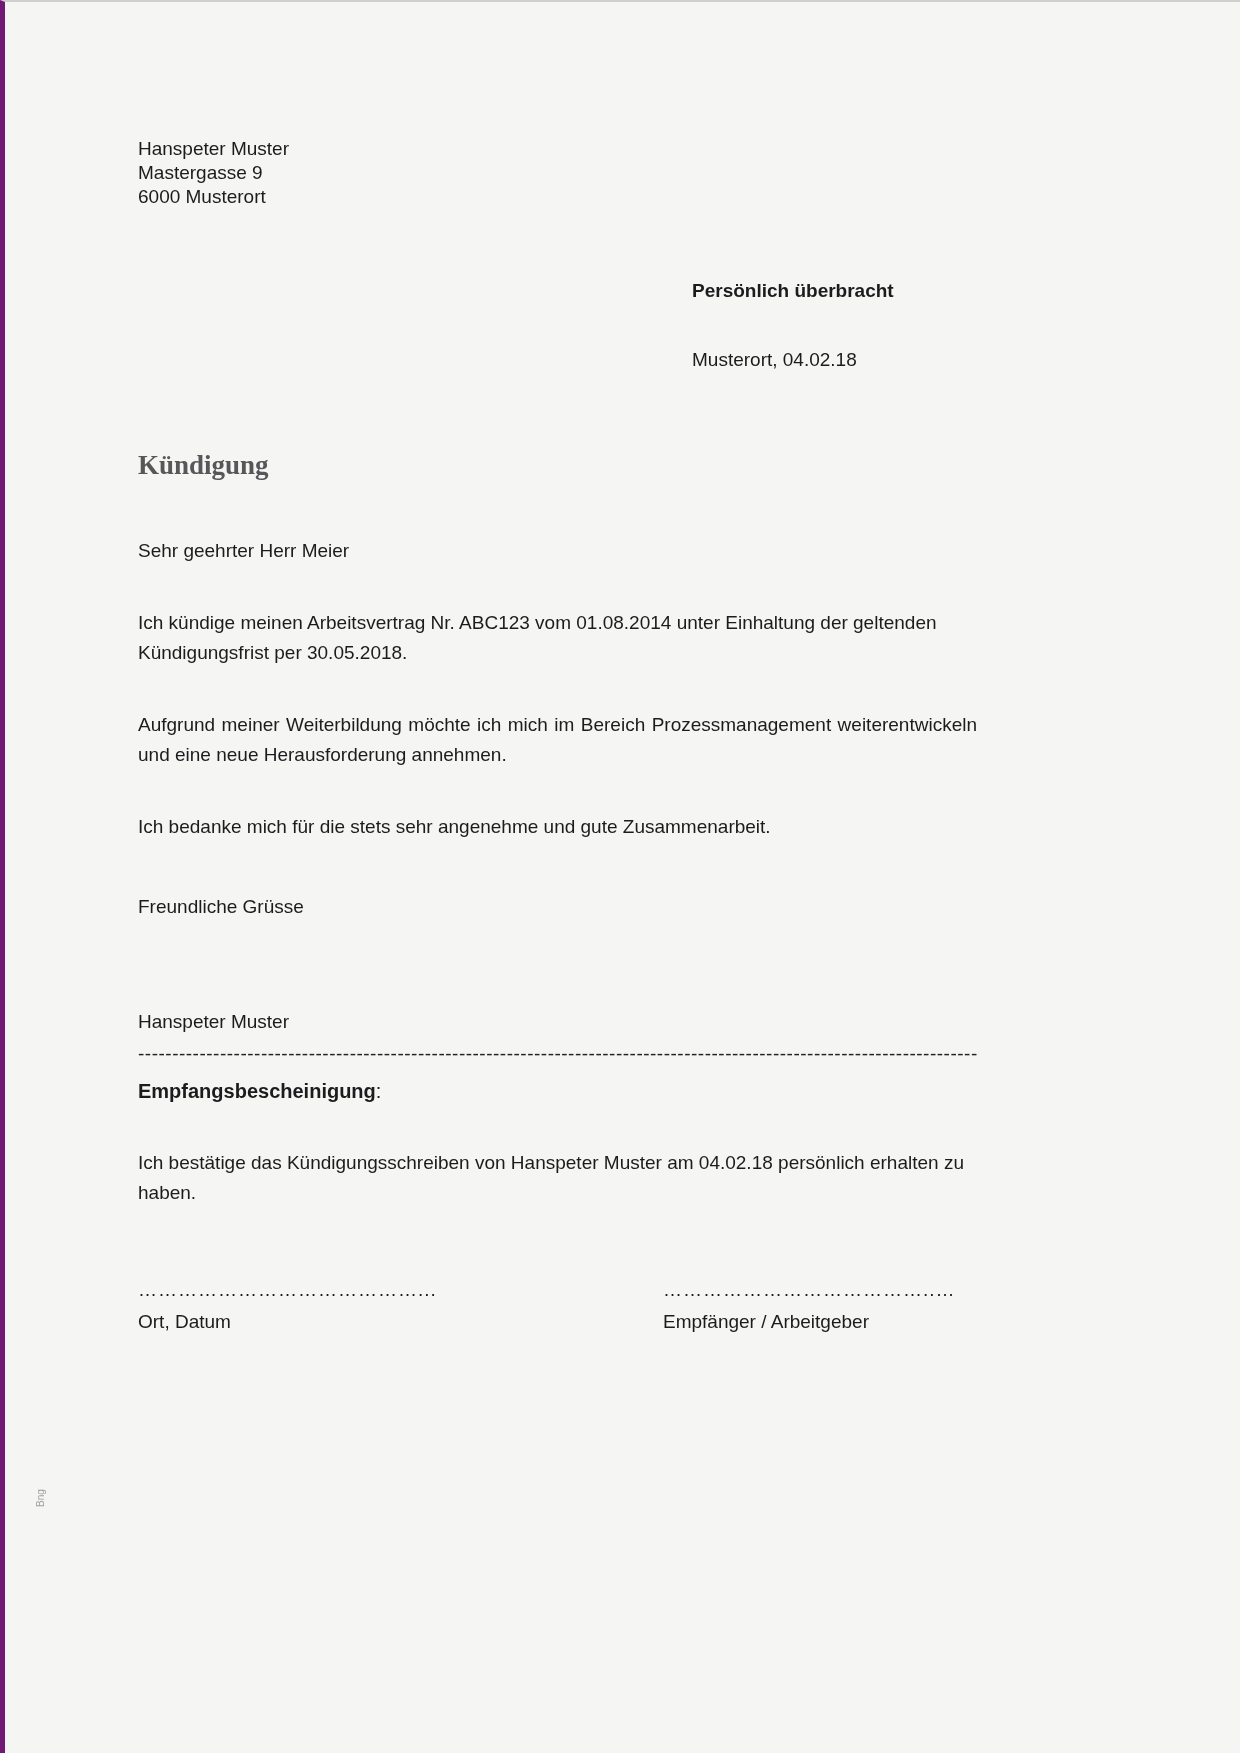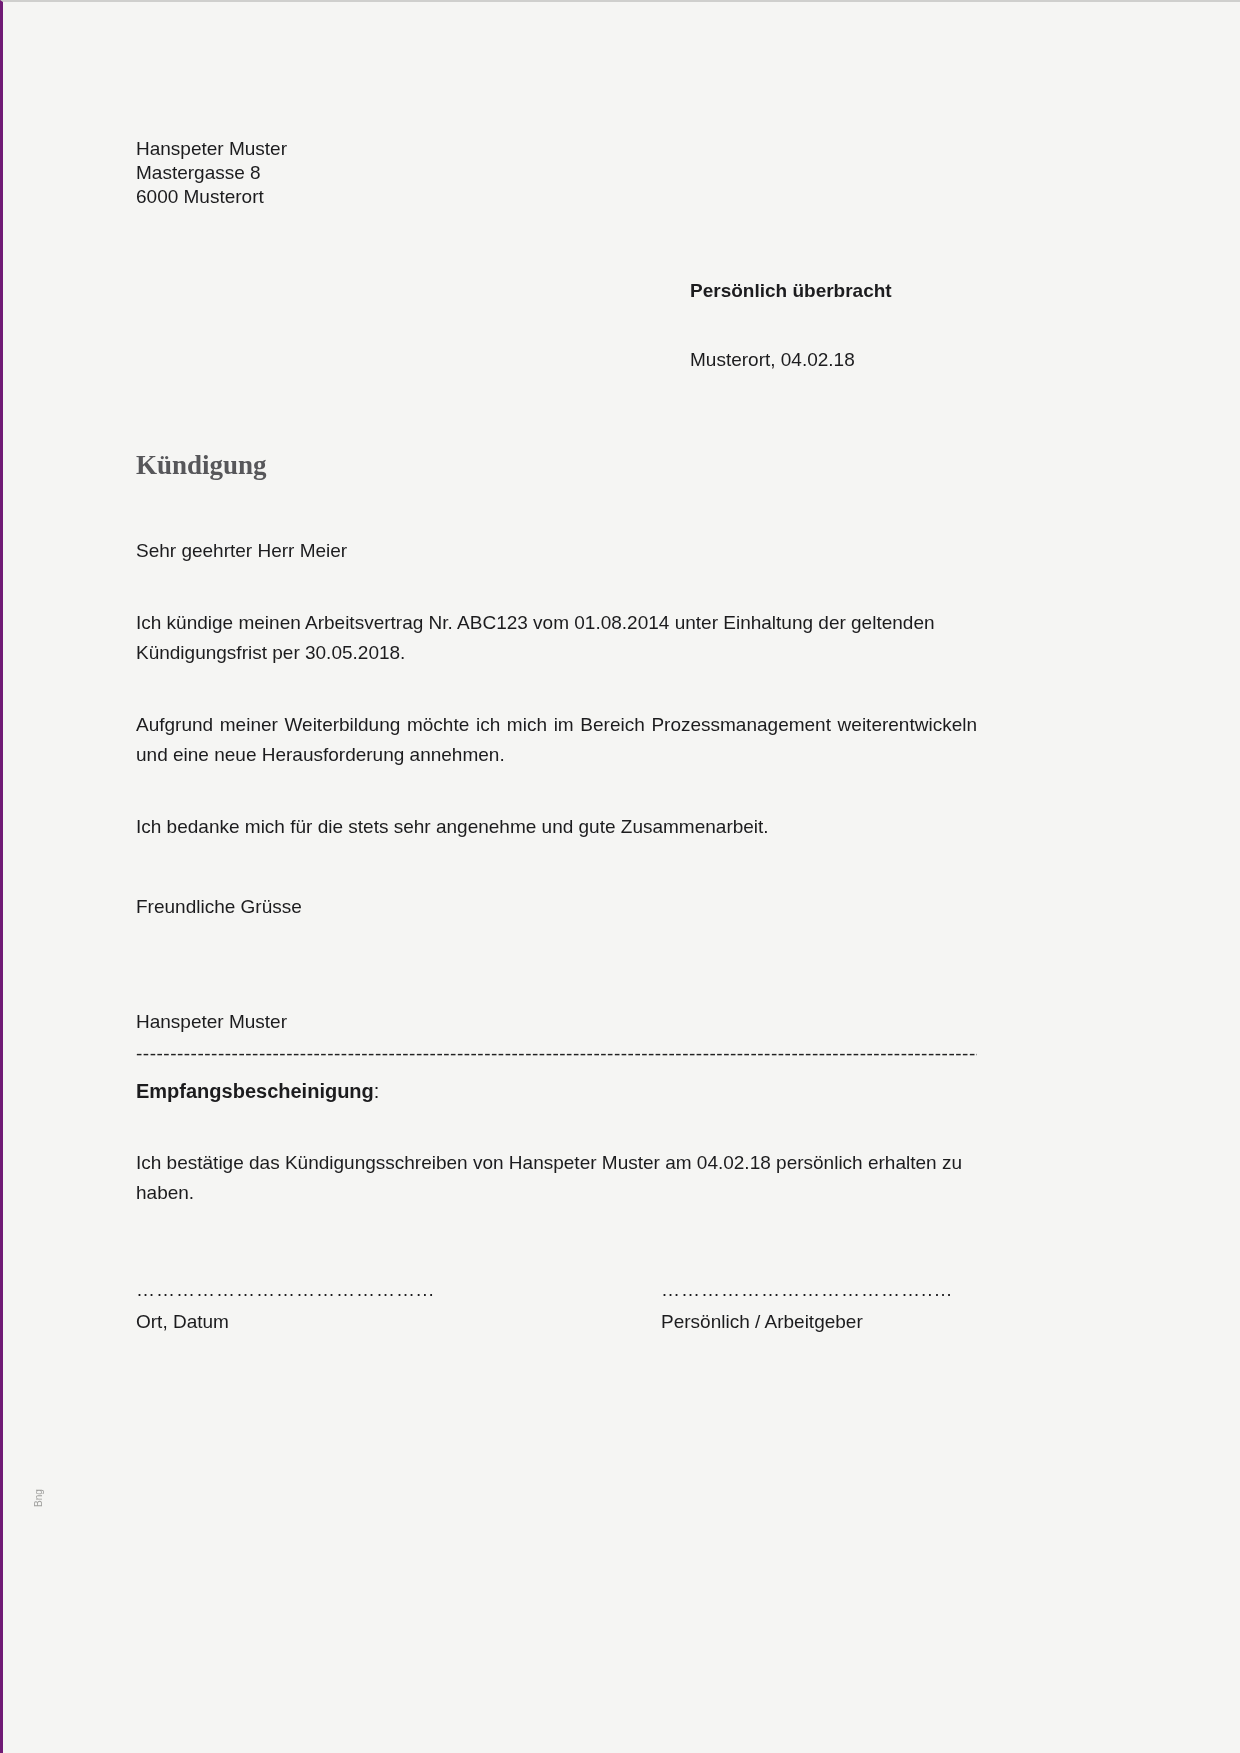--- a/index.html
+++ b/index.html
@@ -4,21 +4,21 @@
 <style>
   * { margin: 0; padding: 0; box-sizing: border-box; }
   html, body { background: #e9e9e8; }
   .page {
     position: relative;
     width: 1240px;
     height: 1753px;
     margin: 0 auto;
     background: #f5f5f3;
     border-top: 2px solid #cfcfcd;
-    border-left: 3px solid #701a75;
+    border-left: 5px solid #701a75;
     font-family: "Liberation Sans", "DejaVu Sans", sans-serif;
     font-size: 19px;
     color: #1c1c1e;
     overflow: hidden;
   }
   .content {
     padding: 135px 263px 0 133px; 
   }
   .address-block div { line-height: 24px; }
   .right-block { margin-left: 554px; }
@@ -65,21 +65,21 @@
   }
 </style>
 </head>
 <body>
 
 <div class="page">
   <div class="content">
 
     <div class="address-block">
       <div>Hanspeter Muster</div>
-      <div>Mastergasse 8</div>
+      <div>Mastergasse 9</div>
       <div>6000 Musterort</div>
     </div>
 
     <div class="right-block">
       <div class="delivery">Persönlich überbracht</div>
       <div class="place-date">Musterort, 04.02.18</div>
     </div>
 
     <div class="subject">Kündigung</div>
 
@@ -101,20 +101,20 @@
 
     <p class="receipt-body">Ich bestätige das Kündigungsschreiben von Hanspeter Muster am 04.02.18 persönlich erhalten zu haben.</p>
 
     <div class="sig-row">
       <div class="sig-field">
         <div class="dots">……………………………………...</div>
         <div class="label">Ort, Datum</div>
       </div>
       <div class="sig-field">
         <div class="dots">…………………………………..…</div>
-        <div class="label">Persönlich / Arbeitgeber</div>
+        <div class="label">Empfänger / Arbeitgeber</div>
       </div>
     </div>
 
   </div>
 
   <div class="watermark">Bng</div>
 </div>
 
 </body></html>

